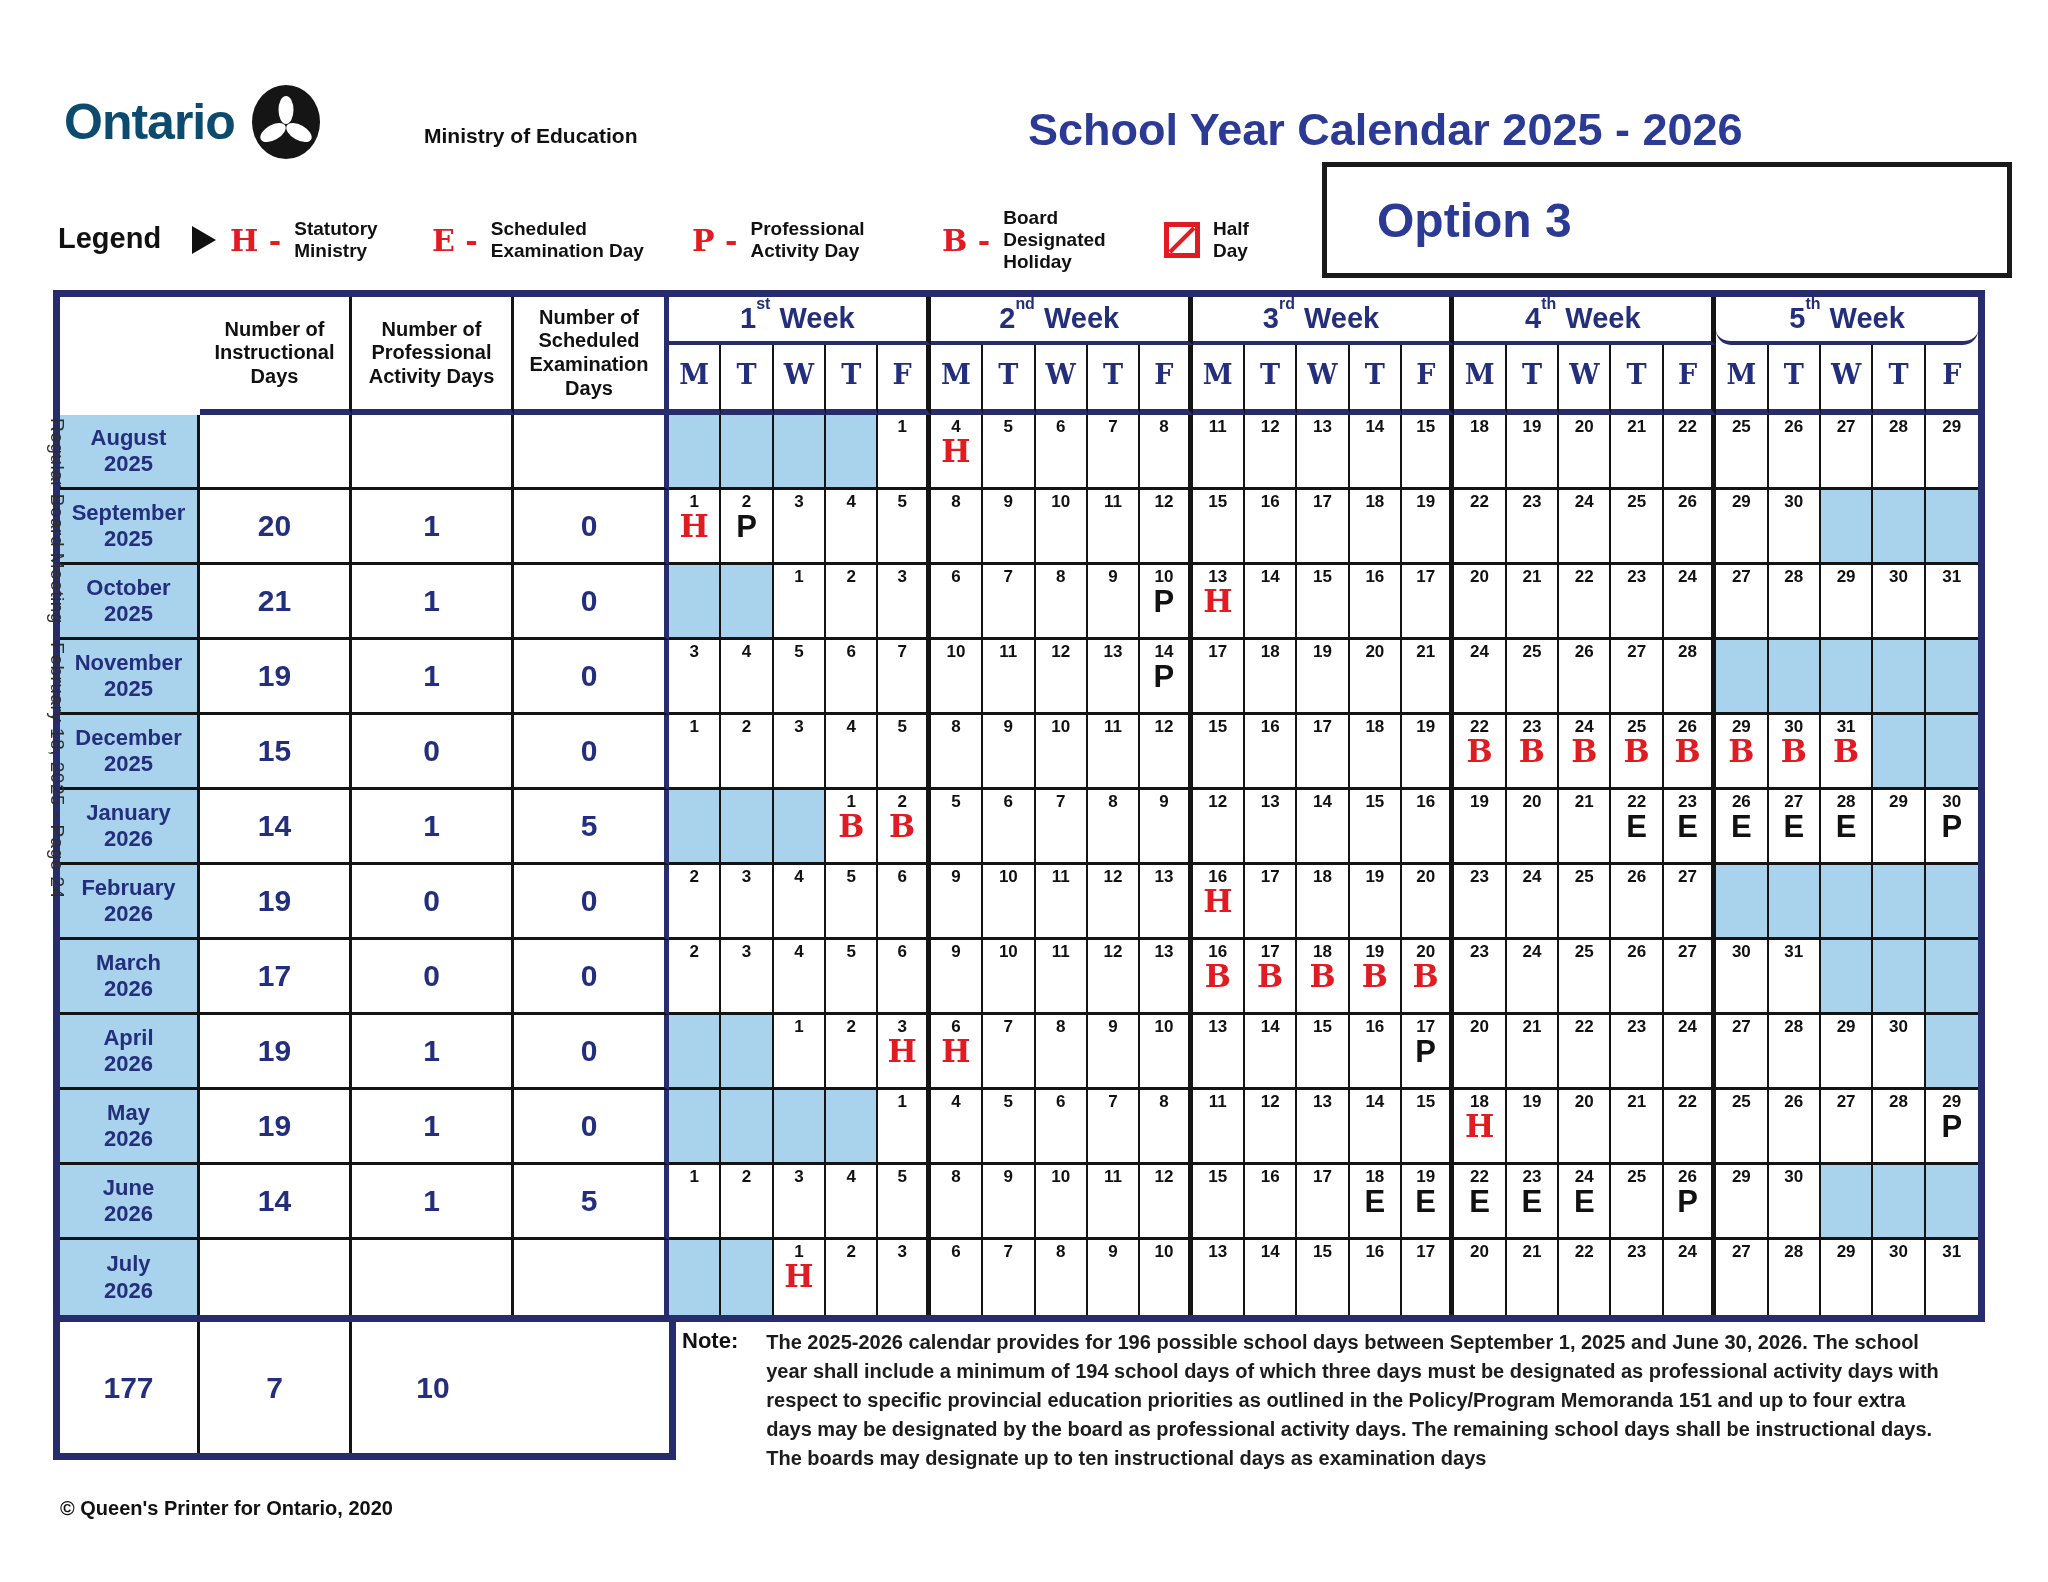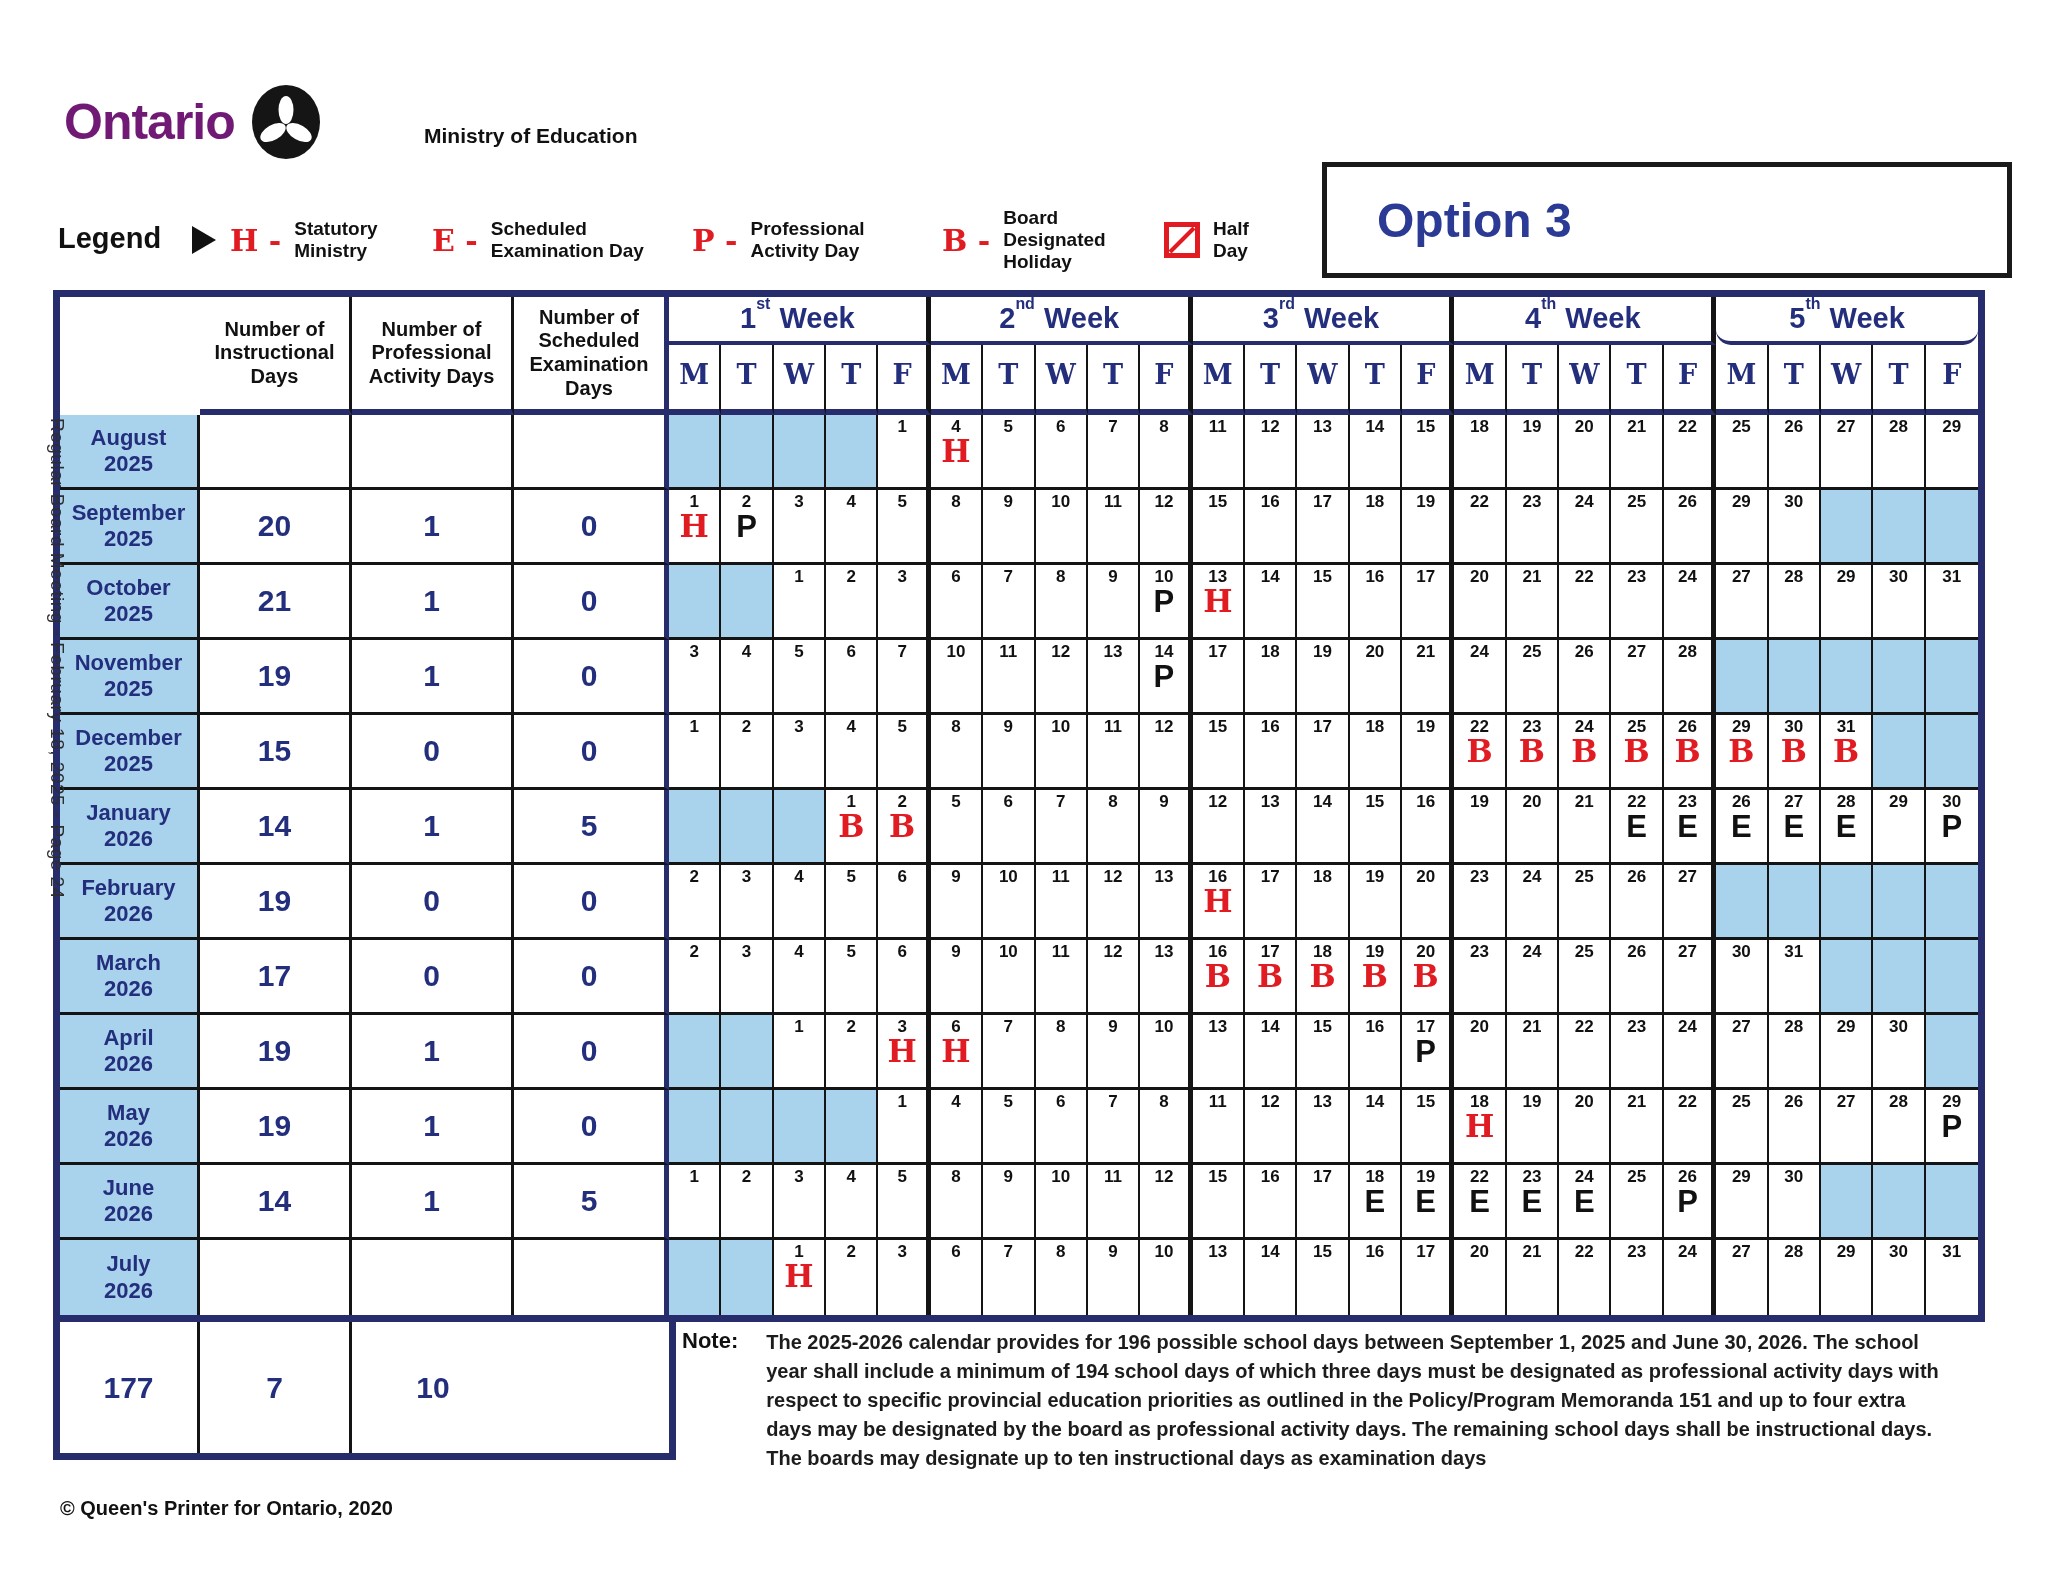--- a/index.html
+++ b/index.html
@@ -1,21 +1,21 @@
 <!DOCTYPE html>
 <html style="--light_blue: #a9d2ed; --navy: #232e7c; --border_navy: #272c6d; --red: #e11b22; --black: #141414; --title_blue: #2b3a94;"><head>
 <meta charset="utf-8">
 <style>
   html,body{margin:0;padding:0;background:#fff;}
   .page{position:relative;width:2048px;height:1582px;background:#fff;overflow:hidden;
         font-family:"Liberation Sans",sans-serif;color:#111;}
 
   
   .brand{position:absolute;left:64px;top:84px;display:flex;align-items:center;gap:16px;}
-  .brand-text{font-size:50px;font-weight:bold;letter-spacing:-1px;color:#701a75;}
+  .brand-text{font-size:50px;font-weight:bold;letter-spacing:-1px;color:#0c4a6e;}
   .ministry{position:absolute;left:424px;top:124px;font-size:21px;font-weight:bold;}
   .title{position:absolute;left:1028px;top:104px;font-size:45px;font-weight:bold;color:var(--title_blue,#2b3a94);}
   .option-box{position:absolute;left:1322px;top:162px;width:690px;height:116px;border:5px solid #1a1a1a;
               box-sizing:border-box;display:flex;align-items:center;background:#fff;}
   .option-text{margin-left:50px;font-size:48px;font-weight:bold;color:var(--title_blue,#2b3a94);}
 
   
   .legend{position:absolute;left:0;top:198px;width:1320px;height:84px;}
   .lg-title{position:absolute;left:58px;top:24px;font-size:29px;font-weight:bold;}
   .lg-arrow{position:absolute;left:192px;top:28px;width:0;height:0;
@@ -84,20 +84,21 @@
             <ellipse rx="7.5" ry="14" cy="-15"></ellipse>
           </g>
         <g transform="rotate(240)">
             <ellipse rx="7.5" ry="14" cy="-15"></ellipse>
           </g>
       </g>
     </svg>
   </div>
 
   <div class="ministry">Ministry of Education</div>
+  <div class="title">School Year Calendar 2025 - 2026</div>
 
   <div class="option-box">
     <span class="option-text">Option 3</span>
   </div>
 
   <div class="legend">
     <span class="lg-title">Legend</span>
     <span class="lg-arrow"></span>
     <div class="lg-item" style="left:230px">
       <span class="lg-code">H -</span>

